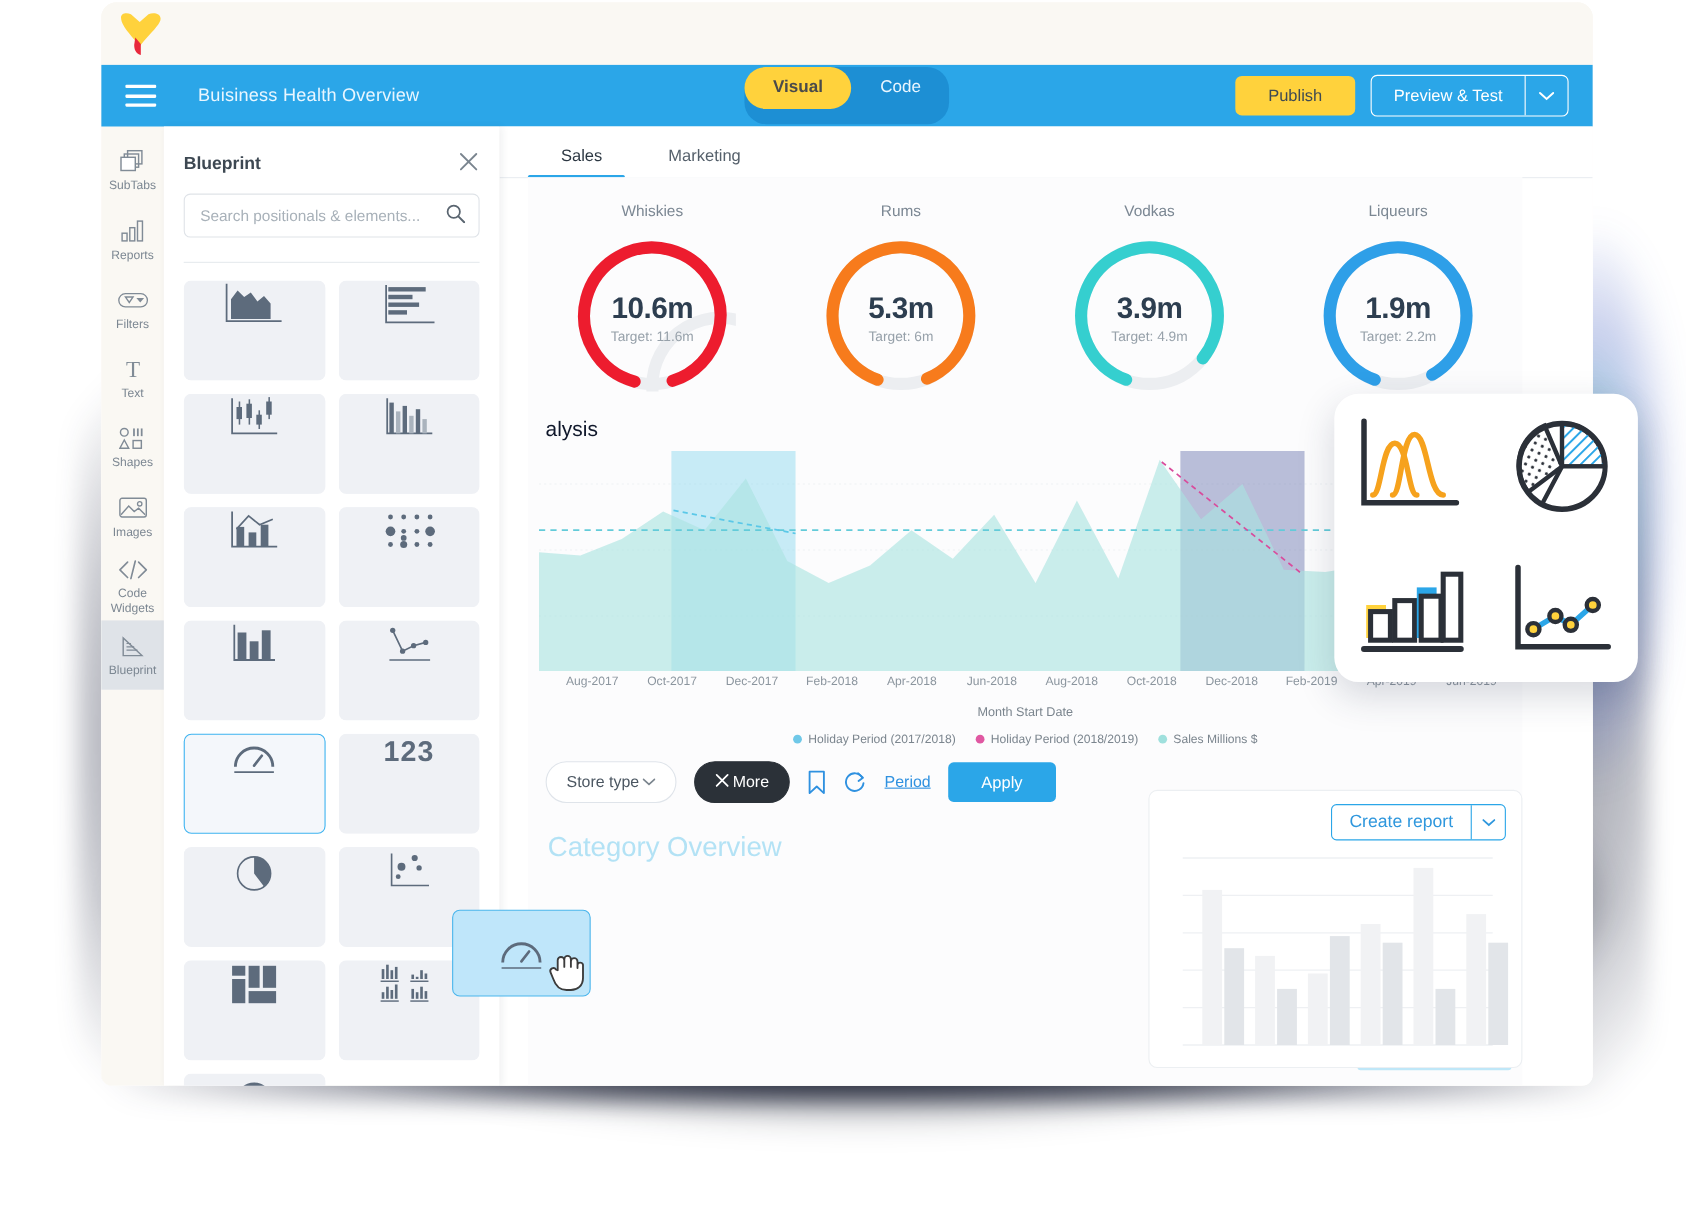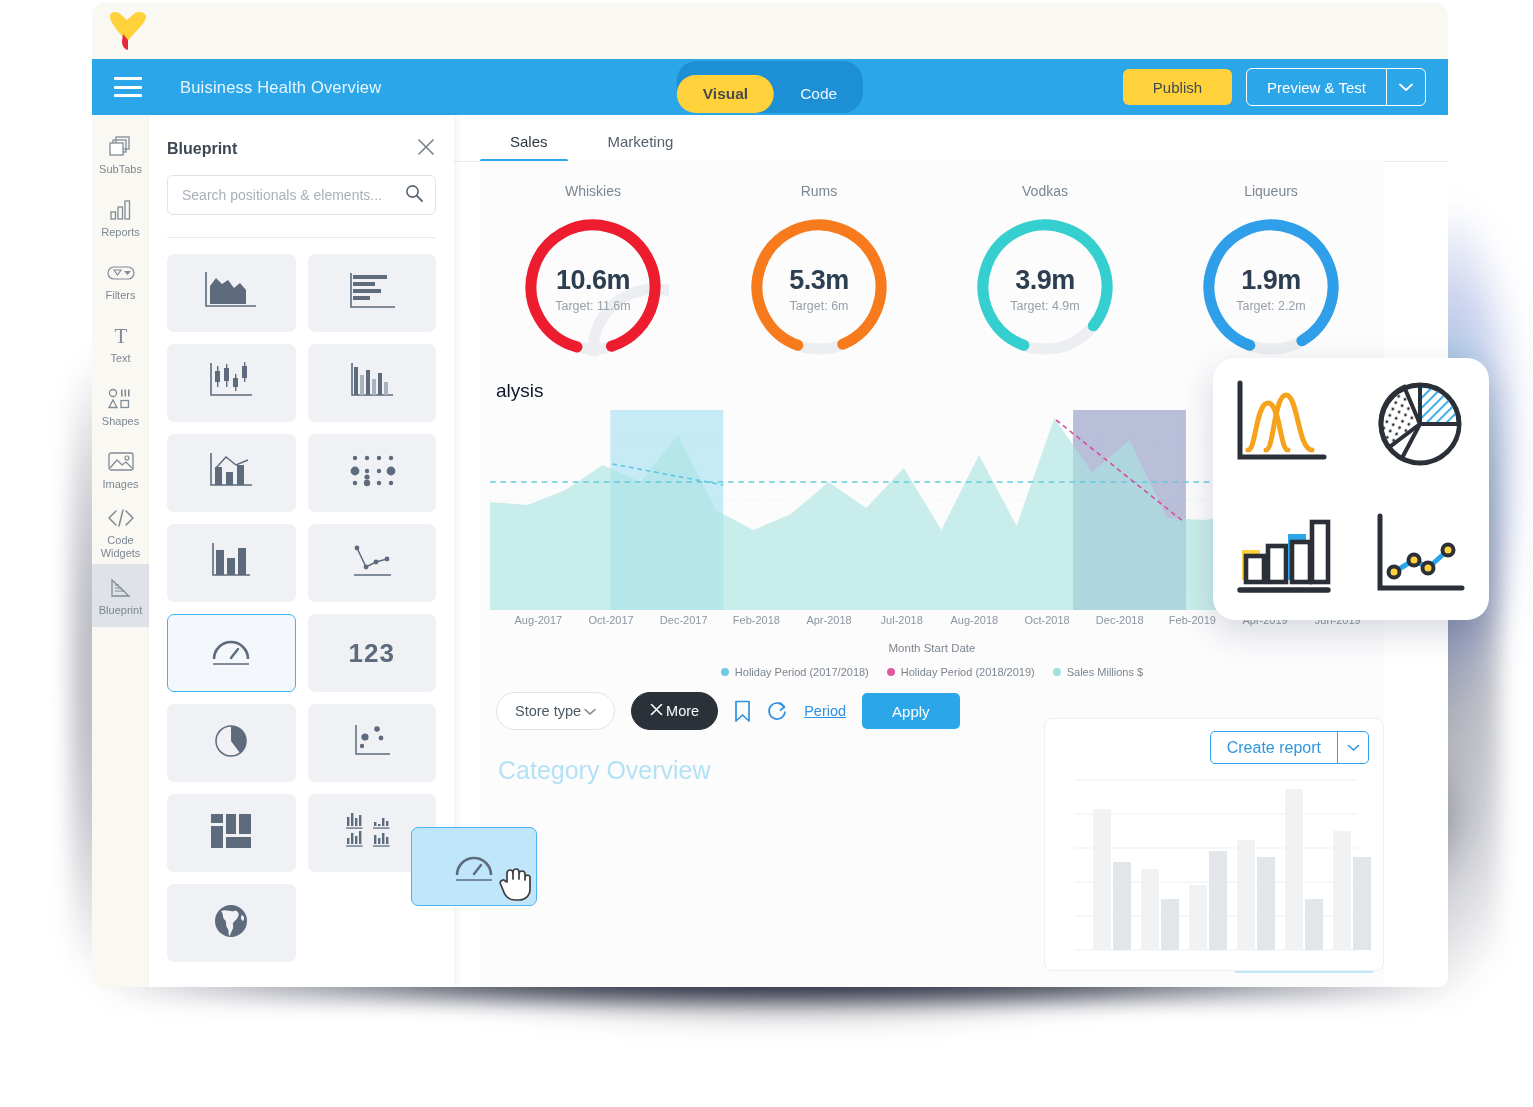--- a/index.html
+++ b/index.html
@@ -41,21 +41,21 @@
   .logo{position:absolute;left:14px;top:8px;width:44px;height:42px;}
 
   
   .appbar{height:56px;background:#2ba6e8;display:flex;align-items:center;position:relative;}
   .hamburger{margin-left:22px;width:28px;height:20px;display:flex;flex-direction:column;justify-content:space-between;cursor:pointer;}
   .hamburger i{display:block;height:3px;background:#fff;border-radius:1px;}
   .apptitle{margin-left:38px;color:#e8f6ff;font-size:16.5px;letter-spacing:.2px;}
 
   .vc-toggle{
     position:absolute;left:50%;transform:translateX(-50%);
-    background:#1d8fd4;border-radius:20px;height:52px;display:flex;align-items:flex-end;
+    background:#1d8fd4;border-radius:20px;height:52px;display:flex;align-items:flex-start;
   }
   .vc-toggle .seg{
     height:38px;display:flex;align-items:center;justify-content:center;
     font-size:15.5px;border-radius:20px;padding:0 26px;cursor:pointer;color:#eaf6ff;
   }
   .vc-toggle .seg.active{background:#ffd23c;color:#4a4a4a;font-weight:600;}
 
   .right-actions{position:absolute;right:22px;display:flex;align-items:center;gap:14px;}
   .btn-publish{
     background:#ffd23c;color:#3f4a52;font-size:15px;border-radius:6px;
@@ -91,21 +91,21 @@
     display:flex;align-items:center;border:1px solid #dfe3e8;border-radius:6px;height:38px;padding:0 12px;
   }
   .search input{
     border:none;outline:none;flex:1;font-size:14px;color:#9aa4ad;
     font-family:"Liberation Sans", sans-serif;background:transparent;
   }
   .search input::placeholder{color:#a8b1b9;}
   .divider{height:1px;background:#e6eaee;margin:22px 0 16px;}
   .grid{display:grid;grid-template-columns:1fr 1fr;gap:12px;}
   .tile{
-    height:78px;background:#eff1f5;border-radius:7px;display:flex;align-items:center;justify-content:center;
+    height:91px;background:#eff1f5;border-radius:7px;display:flex;align-items:flex-start;justify-content:center;
     cursor:pointer;border:1.6px solid transparent;box-sizing:border-box;
   }
   .tile.sel{background:#f4f7fb;border-color:#3db3f0;}
   .tile .num{font-size:26px;font-weight:bold;color:#5d6b7c;letter-spacing:1px;}
 
   
   .canvas{flex:1;position:relative;background:#fff;overflow:hidden;}
   .tabs{display:flex;height:46px;align-items:flex-end;padding-left:26px;border-bottom:1px solid #e9edf1;}
   .tab{
     font-size:15px;color:#55606b;padding:0 30px 11px;cursor:pointer;position:relative;
@@ -639,21 +639,21 @@
               <line x1="602" y1="10" x2="738" y2="112" stroke="#d94b9c" stroke-width="1.6" stroke-dasharray="5 4"></line>
             </svg>
           </div>
 
           <div class="axis-lbls">
             <span>Aug-2017</span>
             <span>Oct-2017</span>
             <span>Dec-2017</span>
             <span>Feb-2018</span>
             <span>Apr-2018</span>
-            <span>Jul-2018</span>
+            <span>Jun-2018</span>
             <span>Aug-2018</span>
             <span>Oct-2018</span>
             <span>Dec-2018</span>
             <span>Feb-2019</span>
             <span>Apr-2019</span>
             <span>Jun-2019</span>
           </div>
 
           <div class="axis-title">Month Start Date</div>
 

